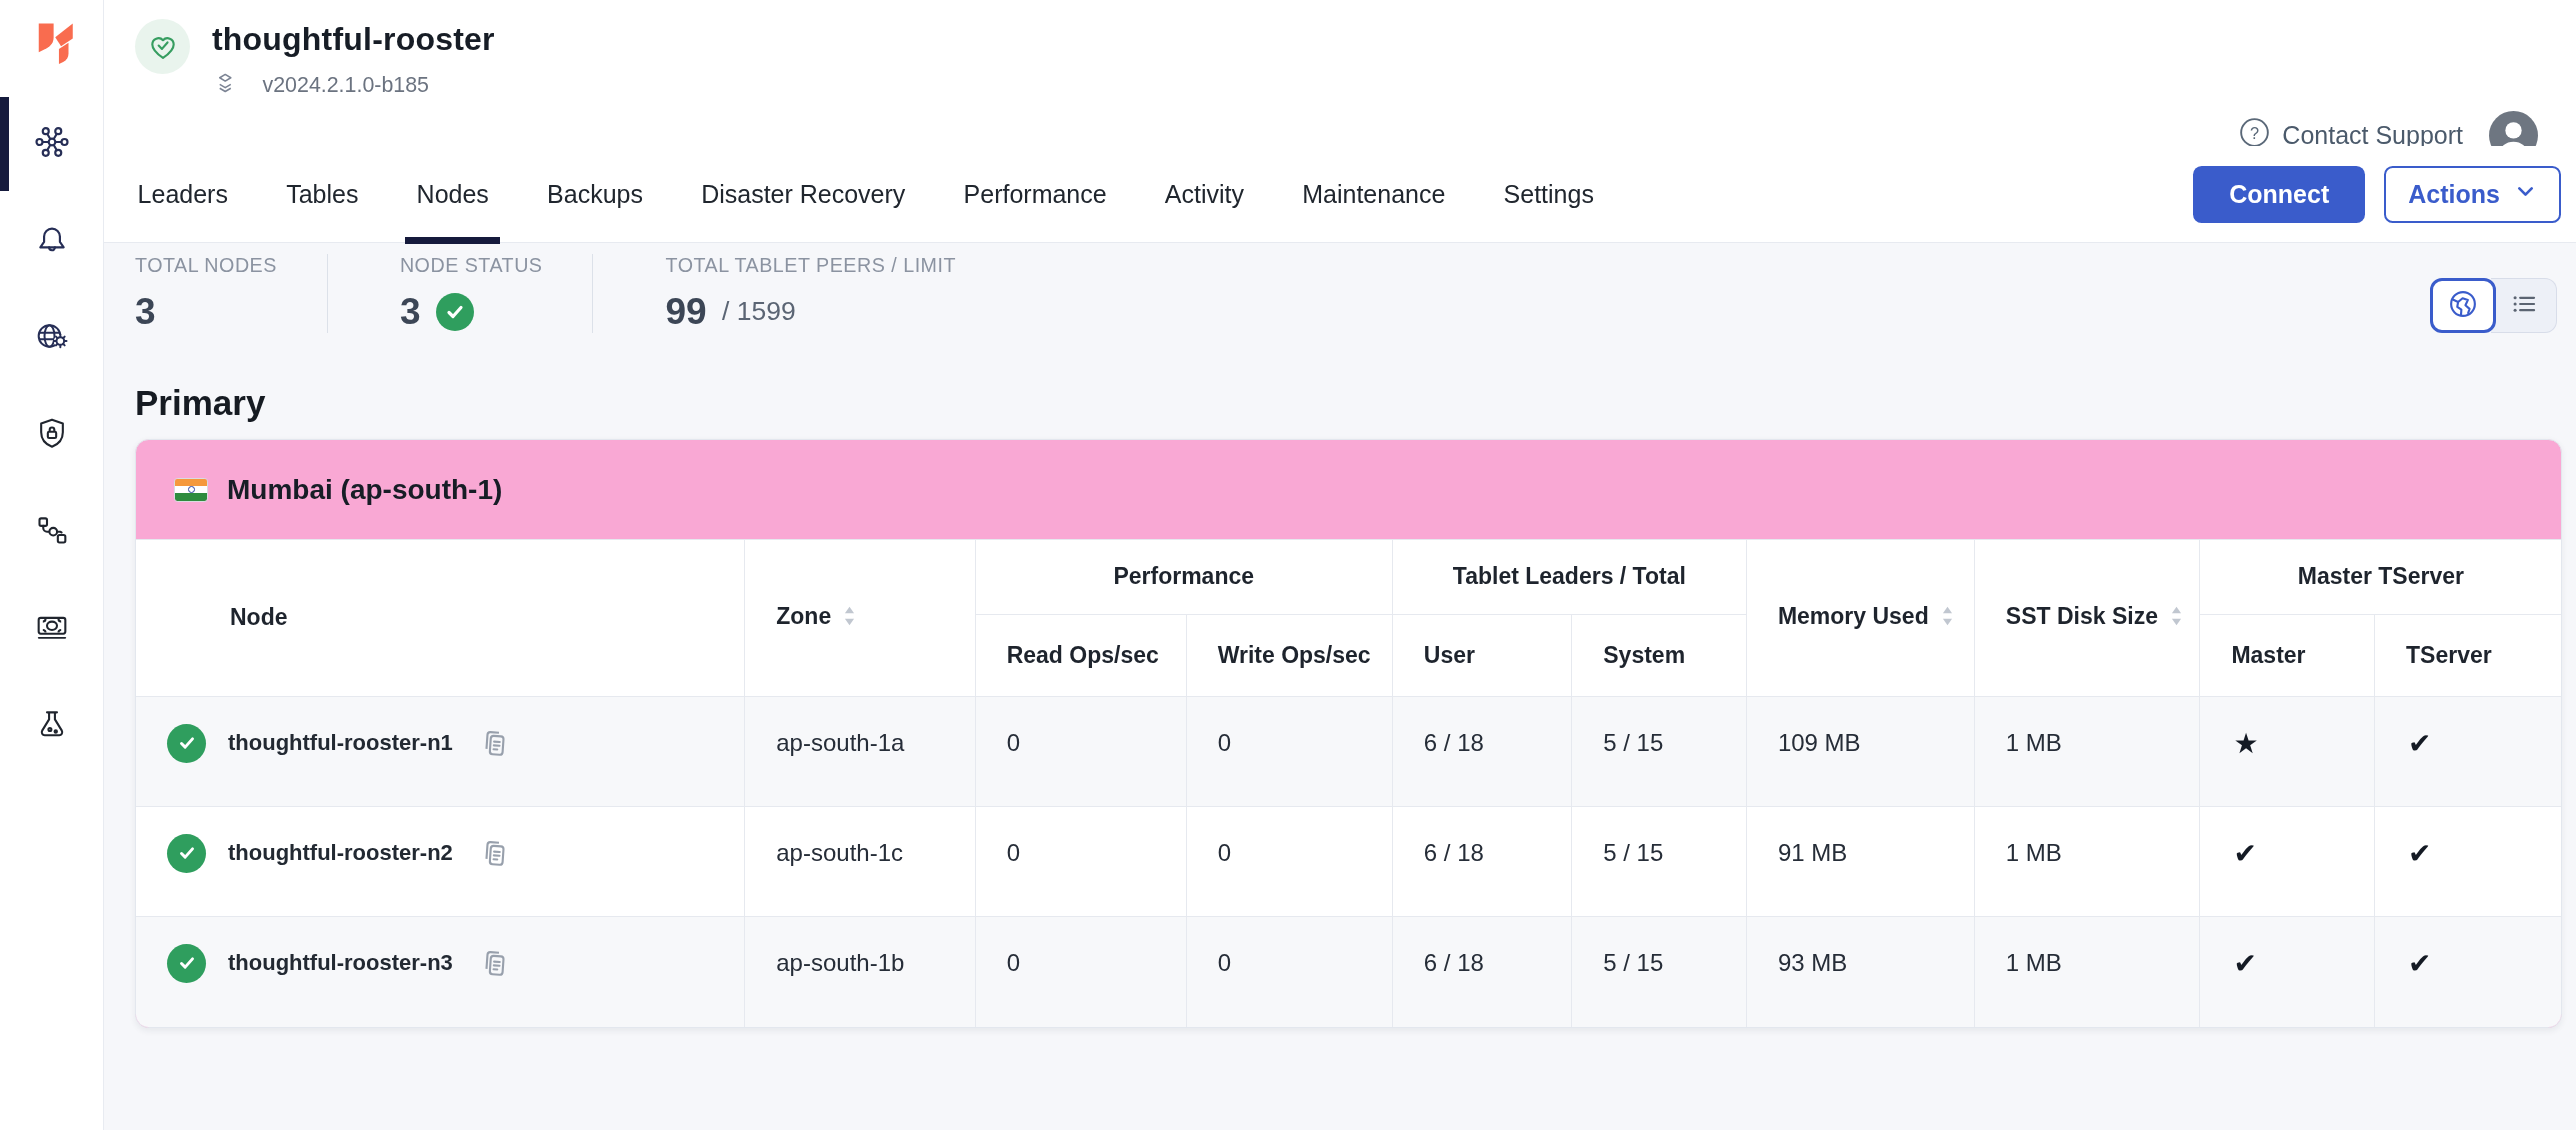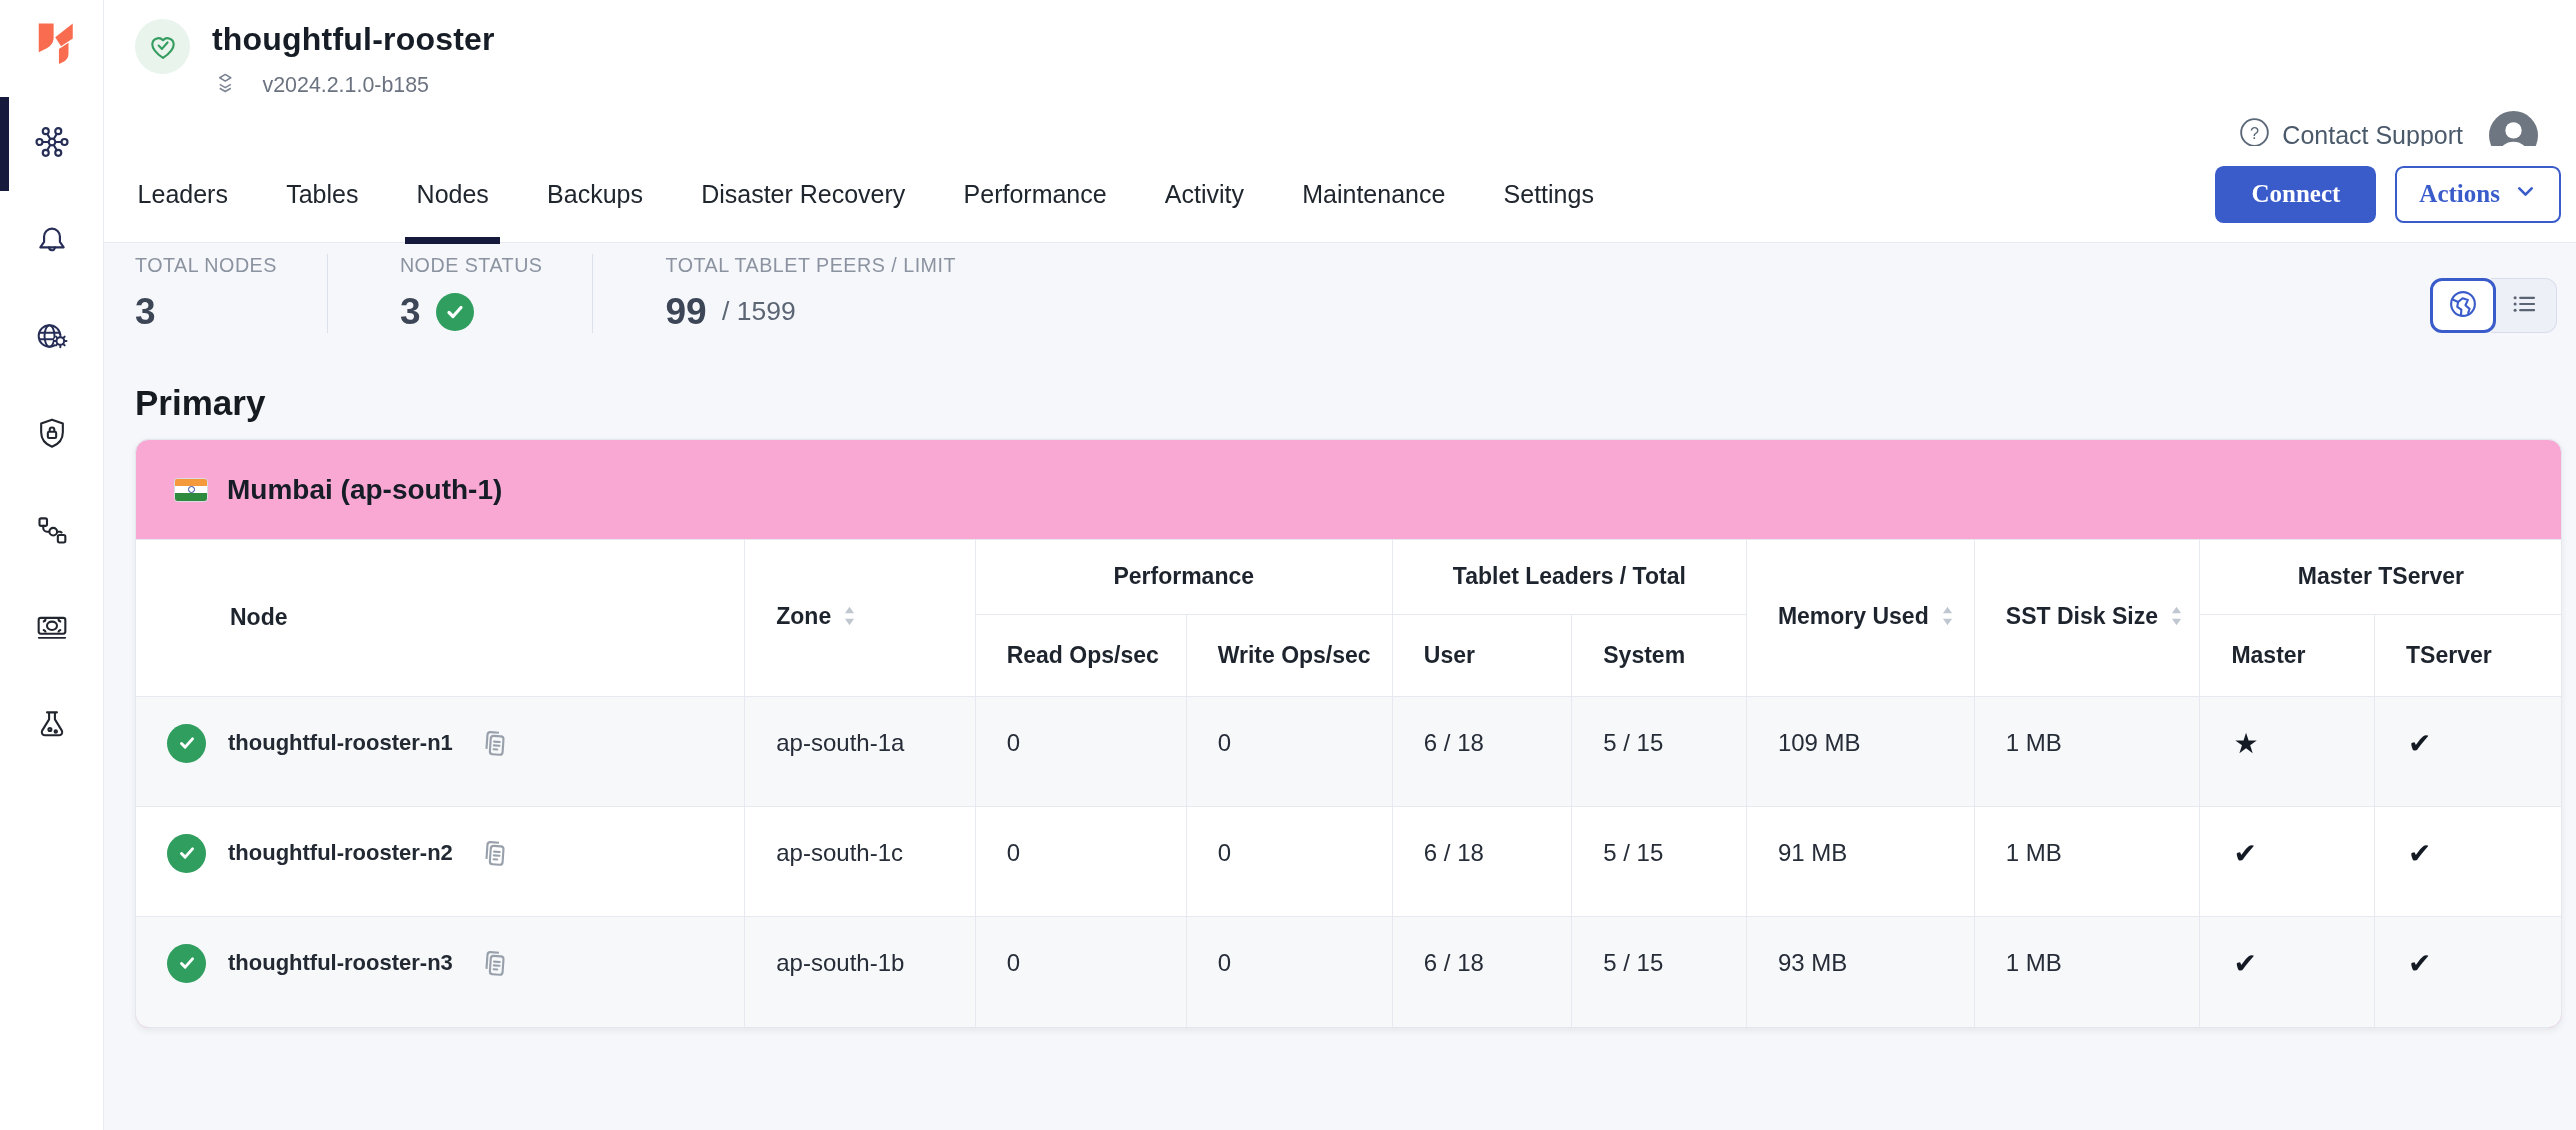--- a/index.html
+++ b/index.html
@@ -61,21 +61,21 @@
     position: relative; display: flex; align-items: center; font-size: 25px;
     color: #20262e; cursor: pointer; padding: 0 2.6px; white-space: nowrap;
   }
   .tab.active::after {
     content: ""; position: absolute; left: -8.6px; right: -8.6px; bottom: -1.7px;
     height: 6.9px; background: #151a3c;
   }
   .tab-actions { margin-left: auto; display: flex; align-items: center; gap: 19px; }
   .btn {
     height: 57px; border-radius: 8.6px; font-size: 25px; font-weight: 700;
-    font-family: Liberation Serif, serif; cursor: pointer; display: flex; align-items: center;
+    font-family: Liberation Sans, sans-serif; cursor: pointer; display: flex; align-items: center;
   }
   .btn-primary { background: #3a5ccb; color: #fff; border: none; padding: 0 36px; }
   .btn-outline { background: #fff; color: #3a5ccb; border: 2.6px solid #3a5ccb; padding: 0 22px; gap: 13.7px; }
 
   
   .content { flex: 1; padding: 0 13.7px 0 31px; }
 
   .stats-row { margin-top: 11px; display: flex; justify-content: space-between; align-items: flex-end; }
   .stats { display: flex; }
   .stat { padding-right: 50px; }

